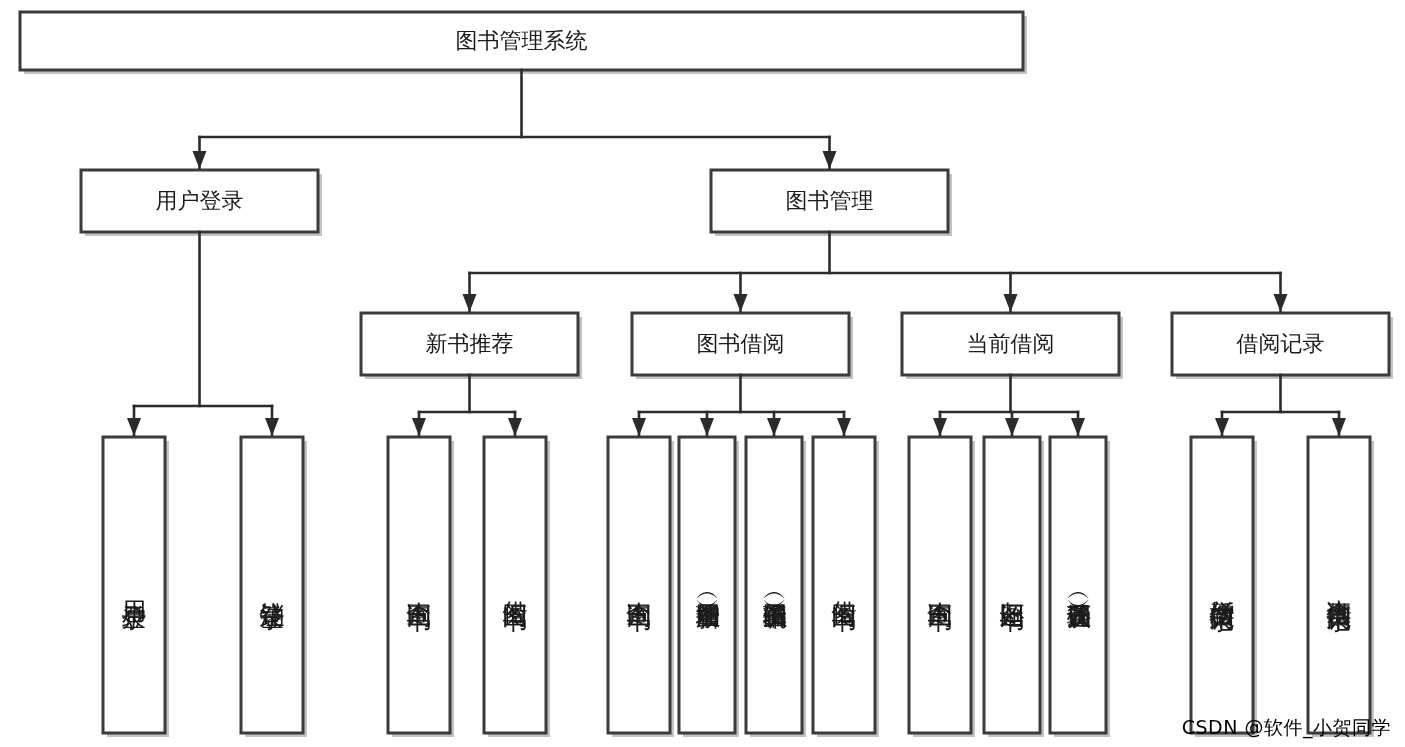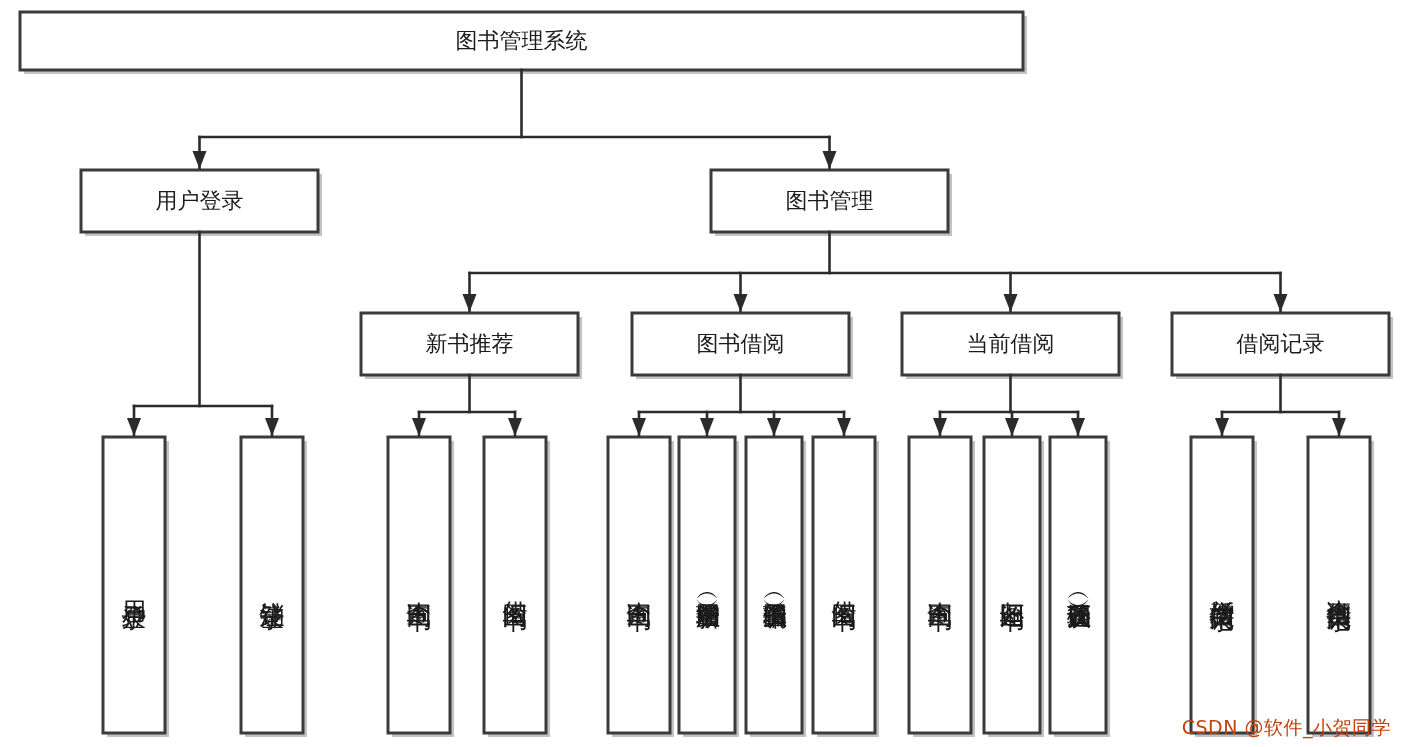--- a/index.html
+++ b/index.html
@@ -70,21 +70,21 @@
     color: #1b1b1b;
     white-space: nowrap;
     text-align: center;
   }
   .watermark {
     position: absolute;
     right: 14px;
     bottom: 6px;
     font-family: "DejaVu Sans", "Liberation Sans", sans-serif;
     font-size: 19px;
-    color: #c2410c;
+    color: #000000;
     letter-spacing: 0.5px;
     white-space: nowrap;
   }
 </style>
 </head>
 <body>
 
 <div id="diagram-root">
   <svg class="diagram" id="diagram-svg" viewBox="0 0 1405 747">
       <g>

